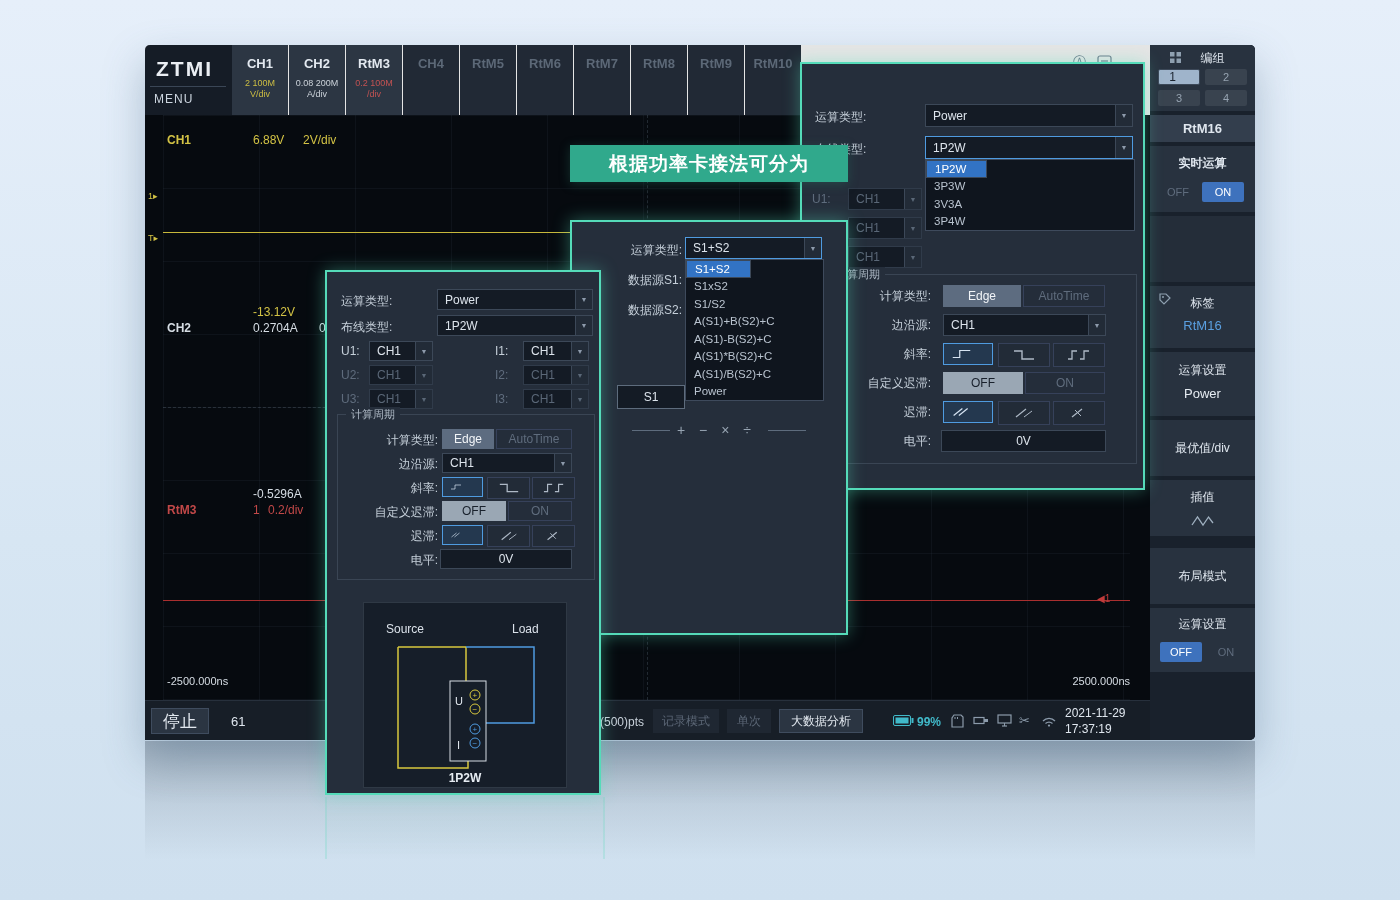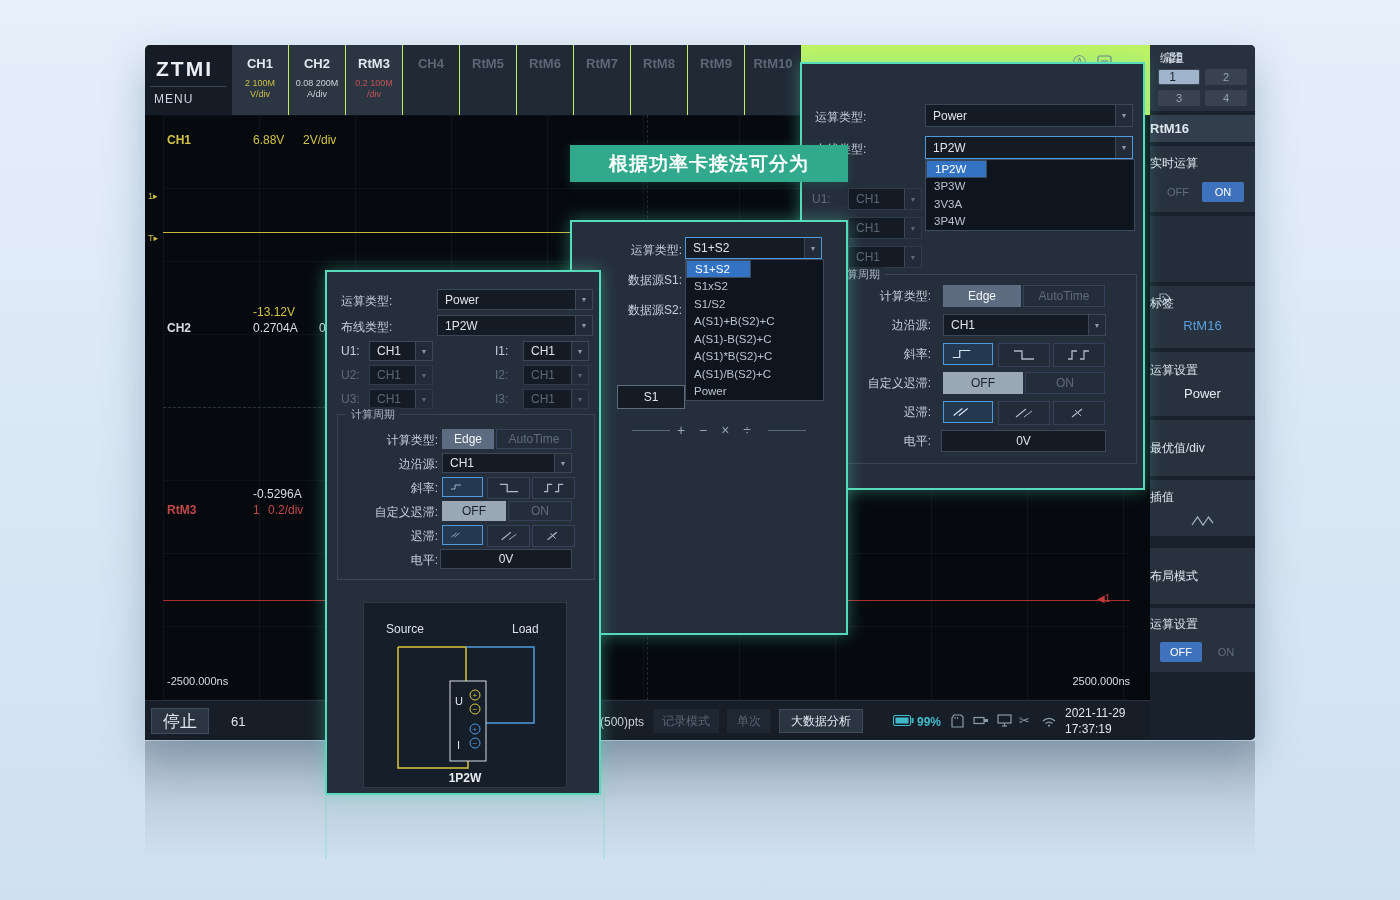--- a/index.html
+++ b/index.html
@@ -2,21 +2,21 @@
 <html><head>
 <meta charset="utf-8">
 <style>
   html,body{margin:0;padding:0;background:#d9e8f4;}
   .stage{position:relative;width:1400px;height:900px;overflow:hidden;
          background:linear-gradient(180deg,#e6effa 0%,#d7e6f3 60%,#cfe0ef 100%);
          font-family:"Liberation Sans","DejaVu Sans",sans-serif;}
   
   .device{position:absolute;left:145px;top:45px;width:1110px;height:695px;background:#0d131c;
           border-radius:5px;box-shadow:0 18px 40px rgba(80,110,140,.38);z-index:1;}
-  .topbar{position:absolute;left:0;top:0;width:1005px;height:70px;background:#bef264;border-radius:5px 0 0 0;}
+  .topbar{position:absolute;left:0;top:0;width:1005px;height:70px;background:#e5e5e5;border-radius:5px 0 0 0;}
   .logo{position:absolute;left:0;top:0;width:87px;height:70px;background:#151c26;border-radius:5px 0 0 0;}
   .logo-text{position:absolute;left:11px;top:12px;font-size:21px;font-weight:bold;color:#eaeef3;letter-spacing:2px;}
   .menu-bar{position:absolute;left:5px;top:41px;width:76px;height:1px;background:#3a4656;}
   .menu-text{position:absolute;left:9px;top:47px;font-size:12px;color:#cdd6e0;letter-spacing:1px;}
   .tabs{position:absolute;left:87px;top:0;height:70px;display:flex;gap:1px;}
   .tab{width:56px;height:70px;background:#212935;box-sizing:border-box;padding-top:11px;text-align:center;}
   .tab.on{background:#2c3643;}
   .tab .tl{font-size:13px;font-weight:bold;color:#5c6877;}
   .tab.on .tl{color:#e3e9f0;}
   .tab .s1,.tab .s2{font-size:9px;line-height:11px;}
@@ -40,21 +40,21 @@
   
   .statusbar{position:absolute;left:0;top:655px;width:1005px;height:40px;background:#171e27;border-top:1px solid #27303c;box-sizing:border-box;}
   .st-box{position:absolute;display:flex;align-items:center;justify-content:center;font-size:12px;box-sizing:border-box;}
   .st-txt{position:absolute;font-size:12px;color:#dfe6ee;white-space:nowrap;}
   .st-dim{color:#5a6574;background:#1f2732;}
   .st-lit{color:#e2e8ef;background:#2b3542;border:1px solid #3f4c5e;}
   .st-ico{position:absolute;top:13px;}
   
   .sidebar{position:absolute;left:1005px;top:0;width:105px;height:695px;background:#19212c;border-radius:0 5px 5px 0;}
   .sb-sec{position:absolute;left:0;width:105px;background:#28323f;box-sizing:border-box;}
-  .sb-title{position:absolute;left:0;width:105px;font-size:12px;color:#dfe6ee;white-space:nowrap;}
+  .sb-title{position:absolute;left:0;width:105px;text-align:center;font-size:12px;color:#dfe6ee;white-space:nowrap;}
   .sb-val{position:absolute;left:0;width:105px;text-align:center;font-size:13px;color:#e6ecf2;white-space:nowrap;}
   .sb-btn{position:absolute;display:flex;align-items:center;justify-content:center;font-size:11px;border-radius:2px;box-sizing:border-box;}
   .sb-num{background:#39434f;color:#96a3b1;}
   .sb-num.sel{background:#9fb4cb;color:#1b2430;}
   .tog-blue{background:#3e72bd;color:#fff;}
   .tog-off{color:#5f6c7d;}
   
   .dlg{position:absolute;background:#252e3b;border:2px solid #55dbb9;box-sizing:border-box;overflow:hidden;
        box-shadow:0 0 16px rgba(85,219,185,.40);}
   .lab{position:absolute;color:#c6d0da;font-size:12px;white-space:nowrap;}
@@ -250,21 +250,21 @@
         <div class="sb-btn sb-num" style="left:55px;top:24px;width:42px;height:16px;">2</div>
         <div class="sb-btn sb-num" style="left:8px;top:45px;width:42px;height:16px;">3</div>
         <div class="sb-btn sb-num" style="left:55px;top:45px;width:42px;height:16px;">4</div>
       </div>
 
       <div class="sb-sec" style="top:70px;height:27px;background:#333e4d;">
         <div class="sb-title" style="top:6px;font-size:13px;font-weight:bold;">RtM16</div>
       </div>
 
       <div class="sb-sec" style="top:101px;height:66px;">
-        <div class="sb-title" style="top:9px;">实时运算</div>
+        <div class="sb-title" style="top:9px;font-weight:bold;">实时运算</div>
         <div class="sb-btn tog-off" style="left:10px;top:36px;width:36px;height:20px;">OFF</div>
         <div class="sb-btn tog-blue" style="left:52px;top:36px;width:42px;height:20px;">ON</div>
       </div>
 
       <div class="sb-sec" style="top:171px;height:66px;background:#242d39;"></div>
 
       <div class="sb-sec" style="top:241px;height:62px;">
         <div style="position:absolute;left:9px;top:7px;">
           <svg width="12" height="12" viewBox="0 0 12 12">
               <path d="M1,1 h6 l4,4 -6,6 -4,-4 z" fill="none" stroke="#8fa0b0" stroke-width="1.2"></path>

